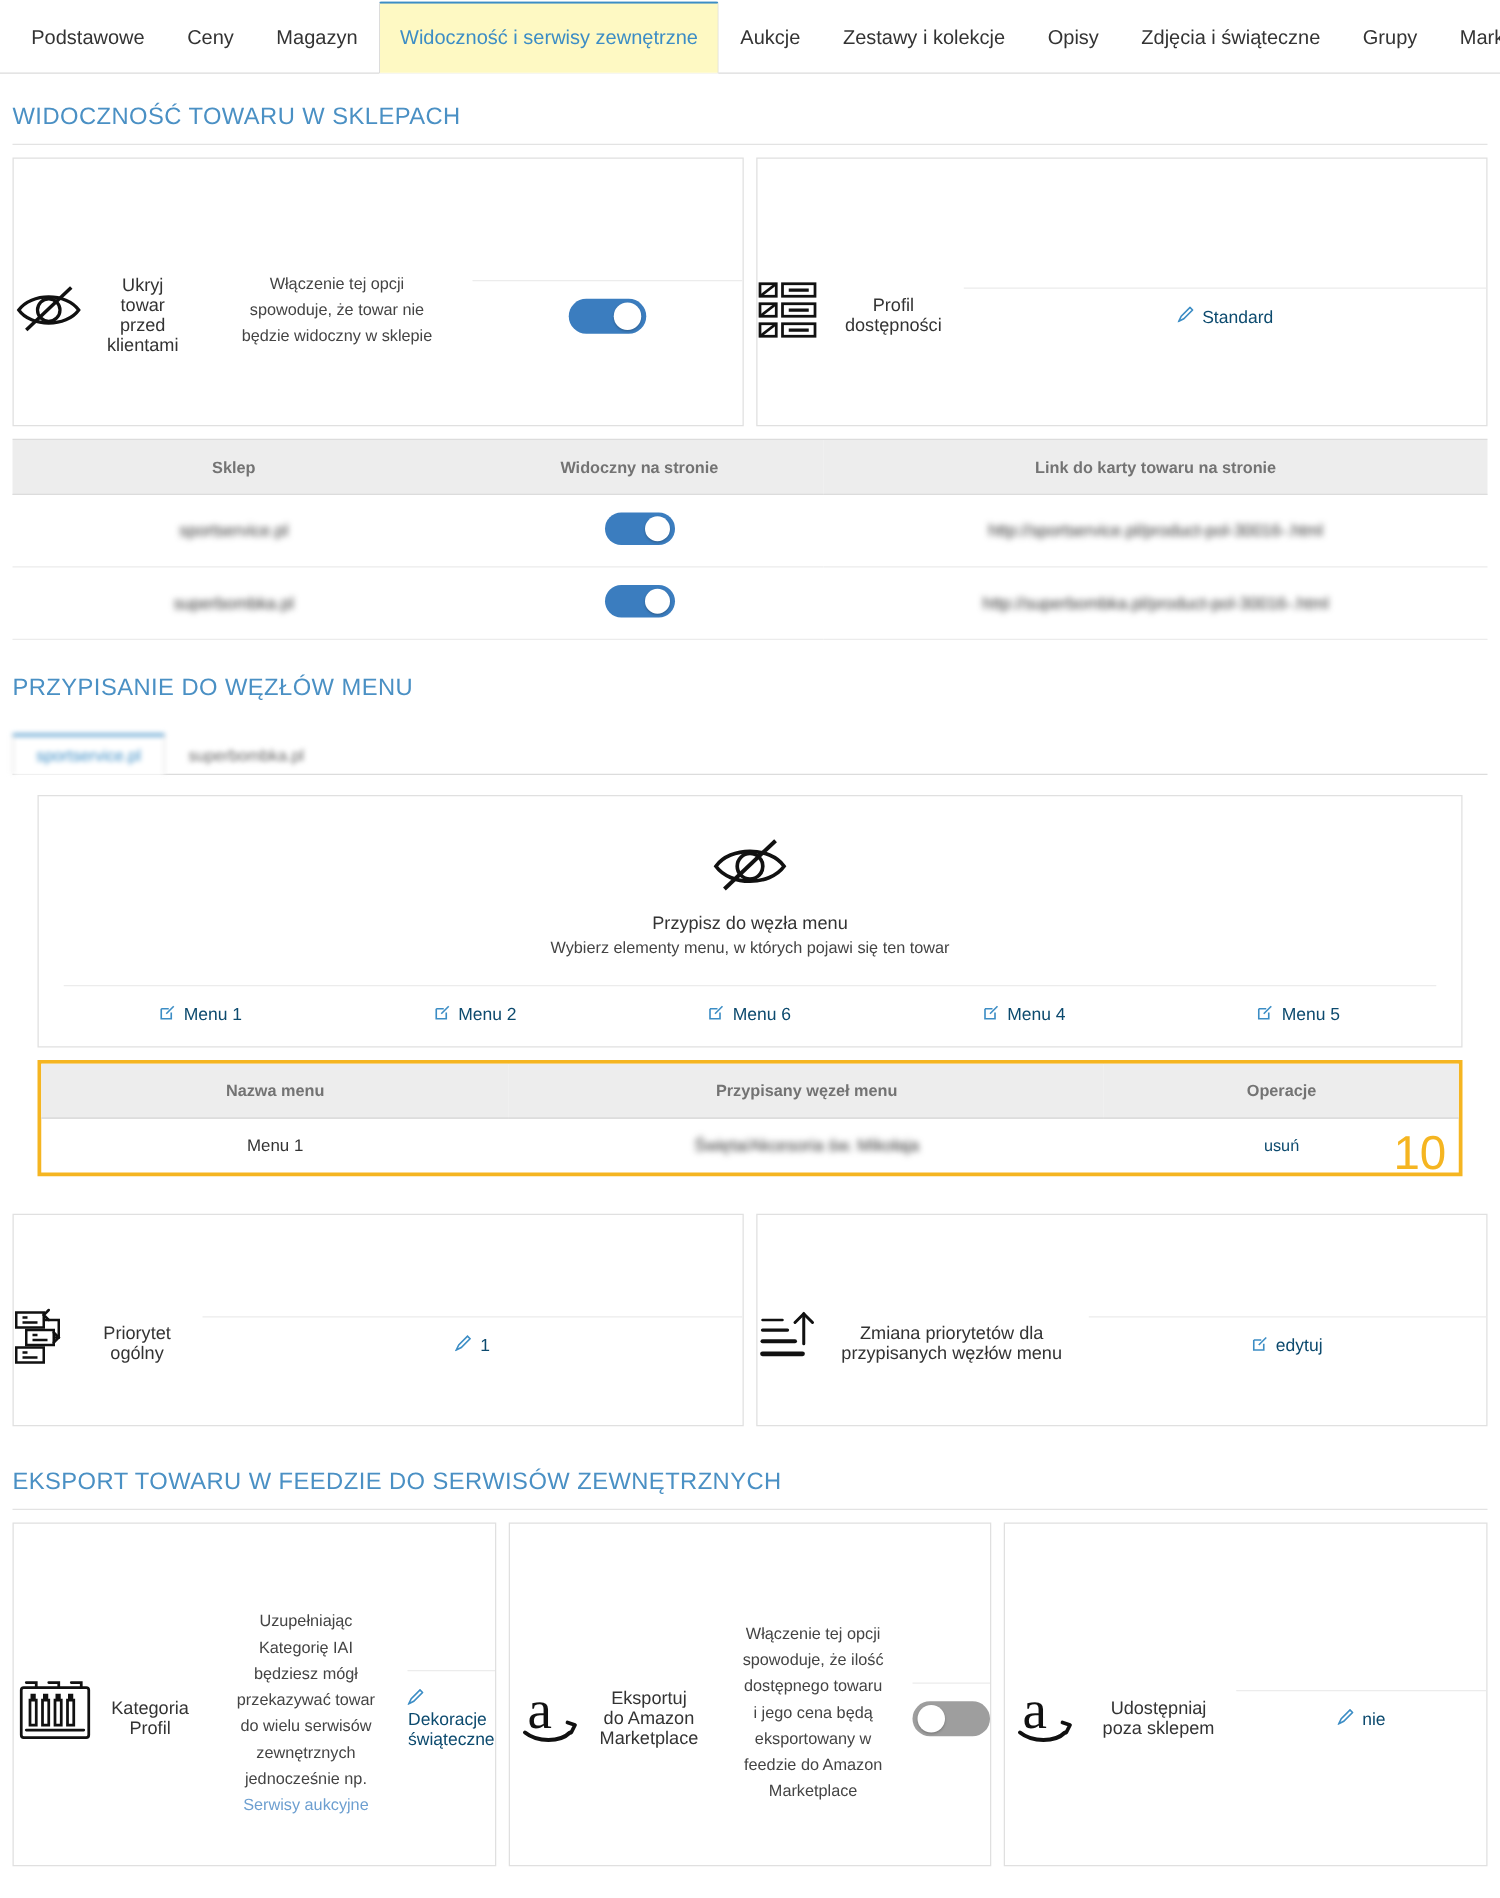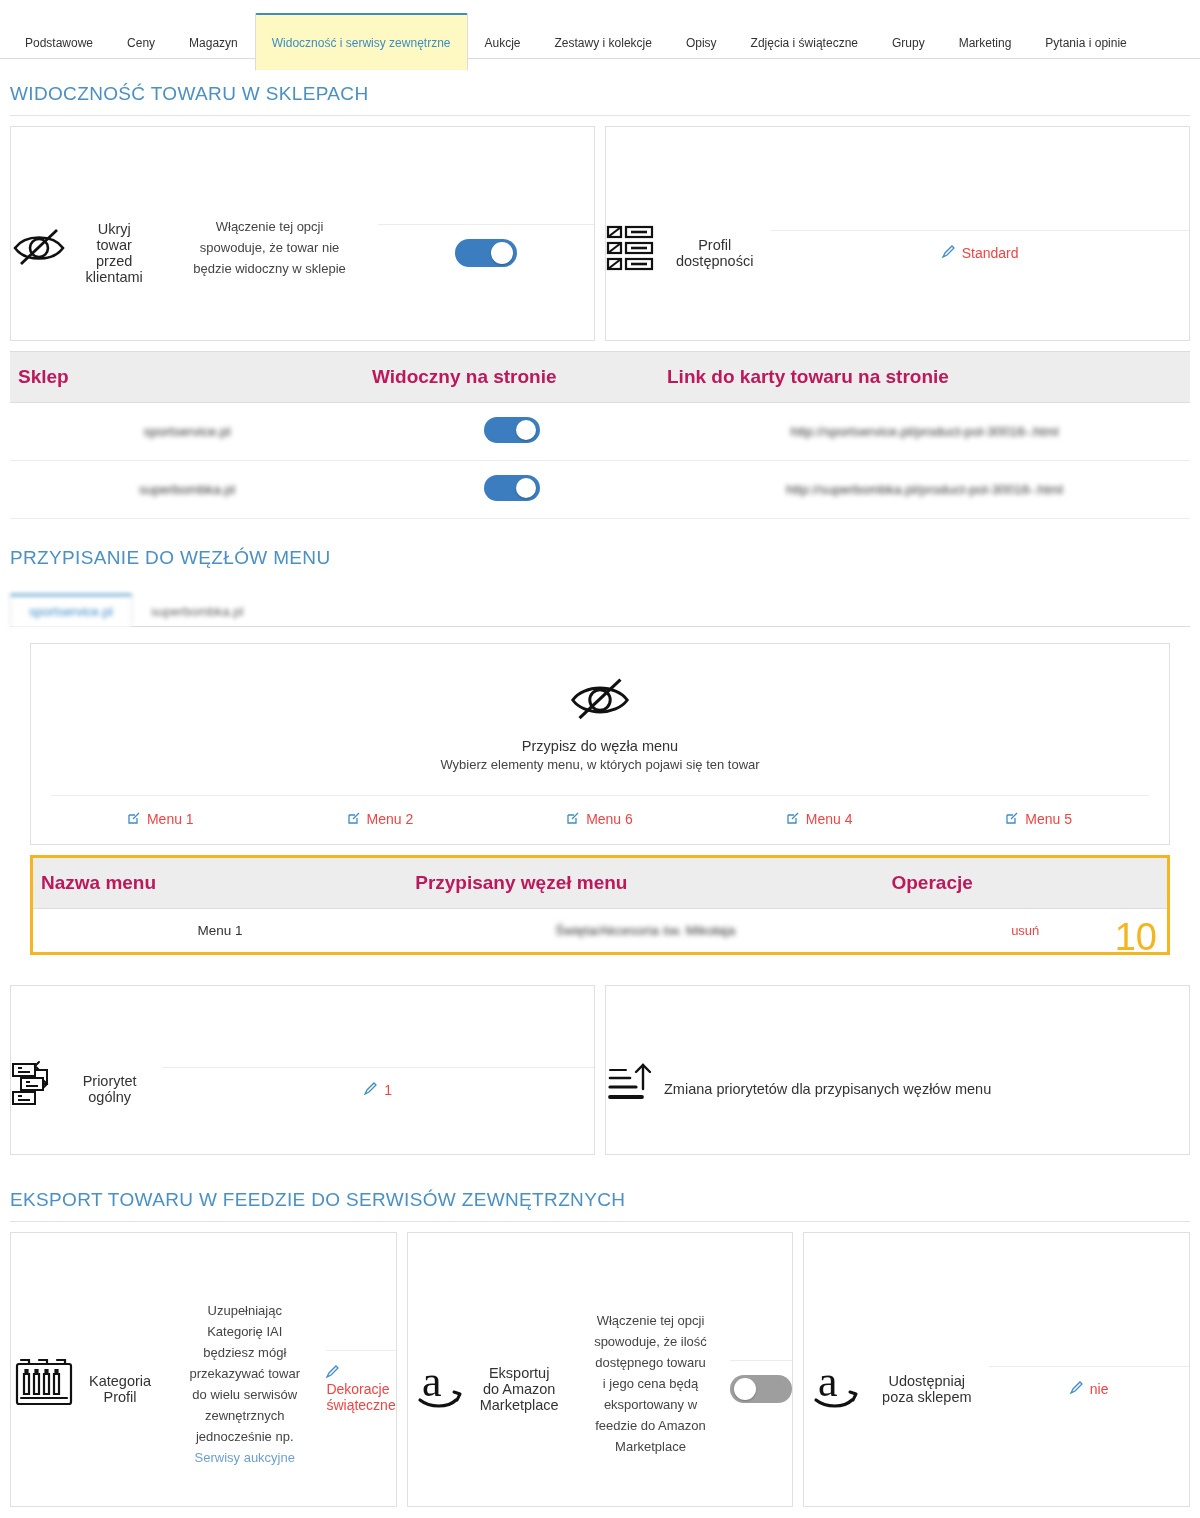--- a/index.html
+++ b/index.html
@@ -14,31 +14,31 @@
   
   .tabbar {
     height: 59px;
     border-bottom: 1px solid #dcdcdc;
     display: flex;
     align-items: flex-end;
     padding-left: 8px;
     background: #ffffff;
   }
   .tab {
-    font-size: 12px;
+    font-size: 16px;
     color: #333333;
     padding: 0 16px;
     height: 58px;
     line-height: 58px;
     white-space: nowrap;
     cursor: pointer;
     border: 1px solid transparent;
     border-bottom: none;
     position: relative;
-    top: 13px;
+    top: 1px;
   }
   .tab.active {
     color: #3c8dc5;
     background: #fef9c3;
     border: 1px solid #dcdcdc;
     border-bottom: 1px solid #ffffff;
     border-top: 2px solid #3c8dc5;
     border-radius: 2px 2px 0 0;
     line-height: 56px;
   }
@@ -89,21 +89,21 @@
   .card-footer {
     width: calc(100% - 48px);
     border-top: 1px solid #ececec;
     margin-top: 12px;
     padding: 14px 0 16px 0;
     display: flex;
     align-items: center;
     justify-content: center;
   }
   .link {
-    color: #ef4444;
+    color: #0c4a6e;
     font-size: 14px;
     cursor: pointer;
     text-decoration: none;
   }
   .link.small { font-size: 13px; }
   .inline-link { color: #6d9fd0; cursor: pointer; }
   .pencil { margin-right: 7px; display: inline-block; }
 
   
   .toggle {
@@ -120,26 +120,26 @@
   .toggle.on .knob { right: 4px; }
   .toggle.off { background: #9e9e9e; }
   .toggle.off .knob { left: 4px; }
   .toggle.small { width: 56px; height: 26px; border-radius: 13px; }
   .toggle.small .knob { width: 20px; height: 20px; top: 3px; }
 
   
   table.grid { width: 100%; border-collapse: collapse; }
   table.grid thead th {
     background: #ededed;
-    font-size: 19px;
+    font-size: 13px;
     font-weight: bold;
-    color: #be185d;
+    color: #737373;
     padding: 14px 8px;
     border-bottom: 1px solid #dcdcdc;
-    text-align: left;
+    text-align: center;
   }
   table.grid tbody td {
     padding: 14px 8px;
     font-size: 13.5px;
     text-align: center;
     border-bottom: 1px solid #ececec;
     color: #333333;
   }
   .blur-dark { filter: blur(2.4px); color: #555; }
   .blur-link { filter: blur(2.4px); color: #6d9fd0; }
@@ -447,20 +447,30 @@
           <line x1="4" y1="17" x2="24" y2="17" stroke-width="2.6"></line>
           <line x1="4" y1="26" x2="30" y2="26" stroke-width="3.2"></line>
           <line x1="4" y1="36" x2="36" y2="36" stroke-width="3.8"></line>
           <line x1="37" y1="4" x2="37" y2="28" stroke-width="2.4"></line>
           <path d="M30 11 L37 4 L44 11" stroke-width="2.4"></path>
         </g>
       </svg>
     </div>
     <div class="card-title">Zmiana priorytetów dla przypisanych węzłów menu</div>
     <div class="card-spacer"></div>
+    <div class="card-footer">
+      <span class="link">
+        <span class="pencil">
+          <svg width="12" height="12" viewBox="0 0 12 12">
+              <path d="M1 3 h6 M1 3 v8 h8 v-5" fill="none" stroke="#3c8dc5" stroke-width="1.3"></path>
+              <path d="M5 7 L11 1" stroke="#3c8dc5" stroke-width="1.3"></path>
+            </svg>
+        </span><span>edytuj</span>
+      </span>
+    </div>
   </div>
 </div>
 
 <div class="section-head" style="padding-top:34px">EKSPORT TOWARU W FEEDZIE DO SERWISÓW ZEWNĘTRZNYCH</div>
 <div class="hrule"></div>
 
 <div class="cards">
 
   <div class="card" style="min-height:275px">
     <div class="card-icon">

